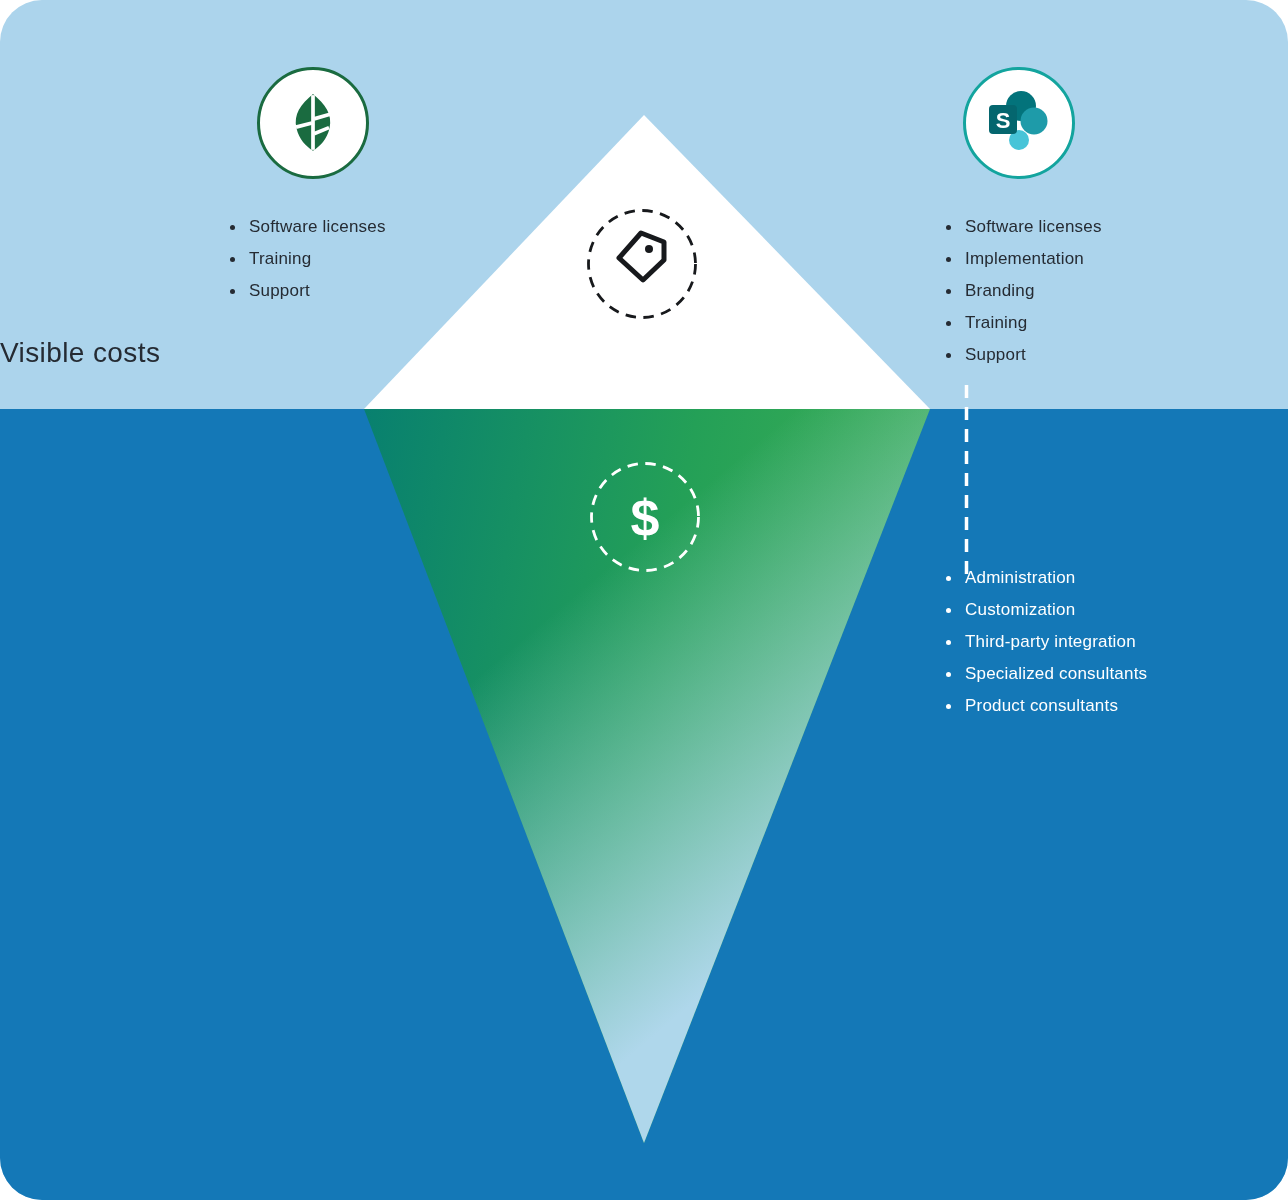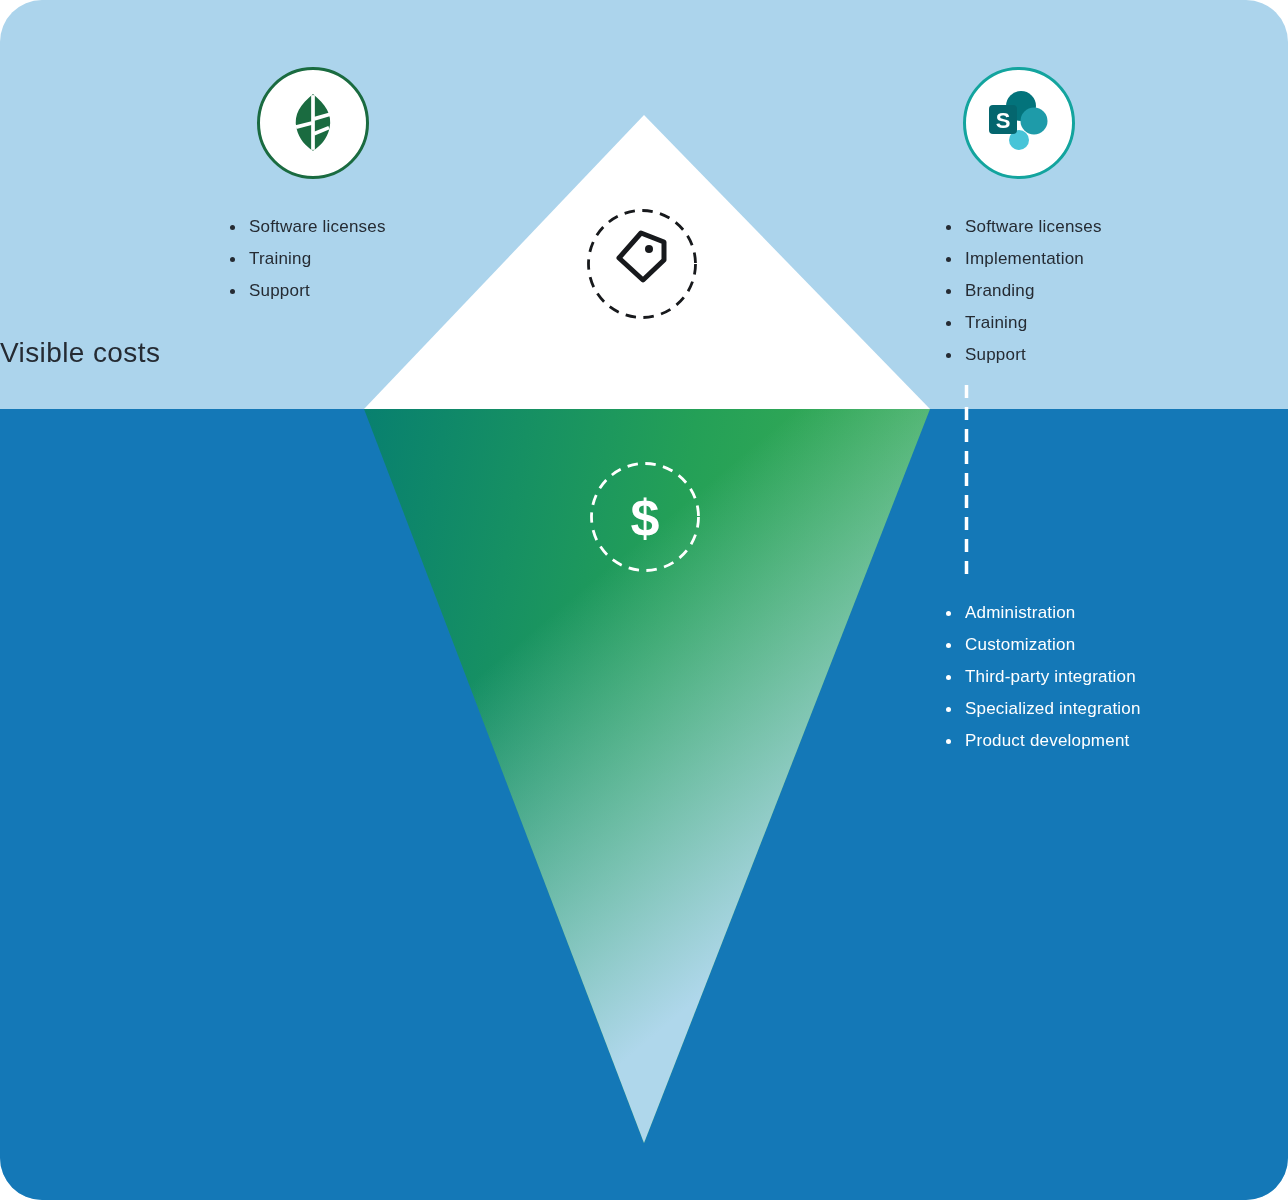--- a/index.html
+++ b/index.html
@@ -56,21 +56,21 @@
     position:absolute;list-style:none;
     font-size:17px;line-height:32px;font-weight:500;letter-spacing:.2px;
   }
   .cost-list li{position:relative;padding-left:23px;}
   .cost-list li::before{
     content:"";position:absolute;left:4px;top:14px;
     width:5px;height:5px;border-radius:50%;background:currentColor;
   }
   .list-left{left:226px;top:211px;color:var(--text-dark,#252B33);}
   .list-right-top{left:942px;top:211px;color:var(--text-dark,#252B33);}
-  .list-right-bottom{left:942px;top:597px;color:#ffffff;}
+  .list-right-bottom{left:942px;top:562px;color:#ffffff;}
   .section-title{
     position:absolute;left:0;width:1288px;text-align:left;
     font-size:28px;font-weight:500;letter-spacing:.4px;line-height:1.1;
   }
   .title-visible{top:338px;color:var(--text-dark,#252B33);}
   .title-hidden{top:594px;color:#ffffff;}
   .badge{position:absolute;}
   .badge-visible{left:585px;top:207px;}
   .badge-hidden{left:588px;top:460px;}
   .dollar-glyph{
@@ -152,17 +152,17 @@
     <li>Implementation</li>
     <li>Branding</li>
     <li>Training</li>
     <li>Support</li>
   </ul>
 
   <ul class="cost-list list-right-bottom">
     <li>Administration</li>
     <li>Customization</li>
     <li>Third-party integration</li>
-    <li>Specialized integration</li>
-    <li>Product development</li>
+    <li>Specialized consultants</li>
+    <li>Product consultants</li>
   </ul>
 
 </div>
 
 </body></html>

